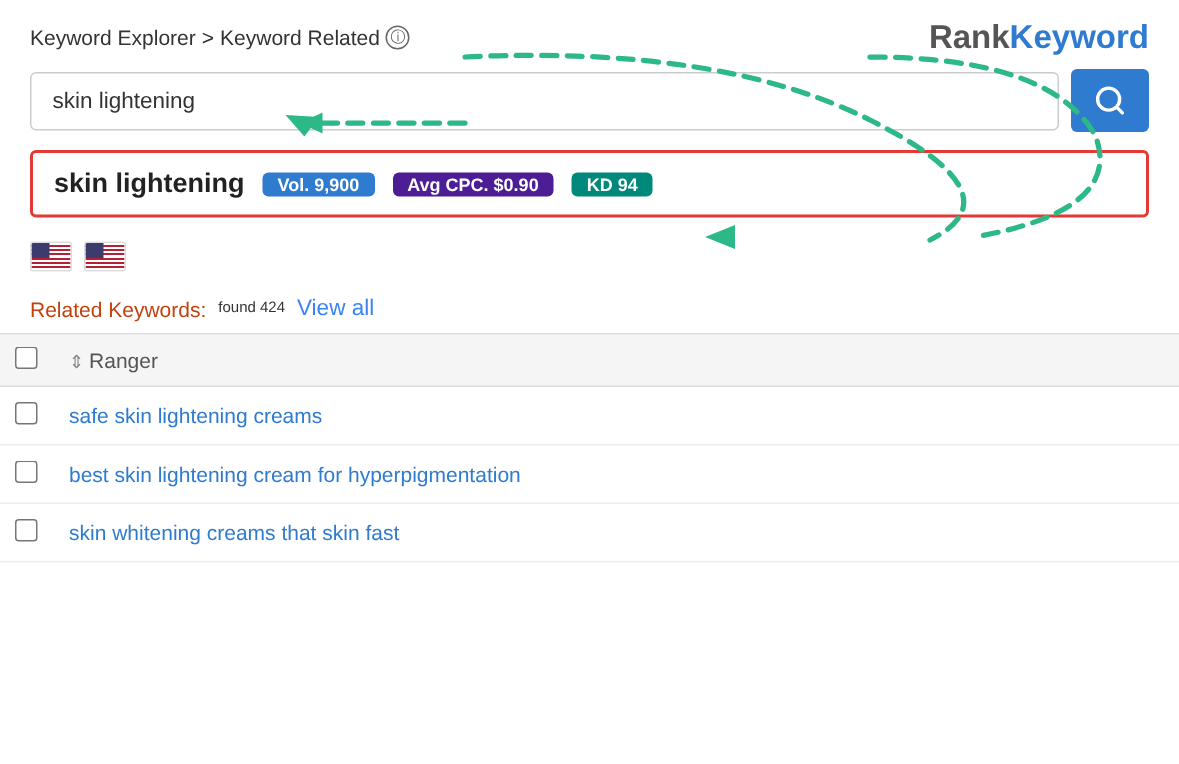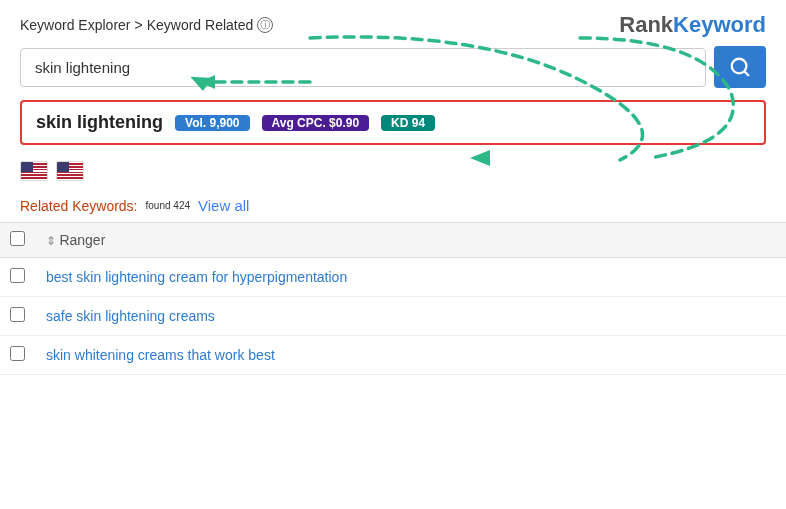--- a/index.html
+++ b/index.html
@@ -269,37 +269,37 @@
         <span>Ranger</span>
       </th>
     </tr>
   </thead>
   <tbody>
   <tr>
       <td class="col-checkbox">
         <input type="checkbox" class="cb" style="">
       </td>
       <td>
-        <a class="keyword-link">best skin lightening cream for hyperpigmentation</a>
+        <a class="keyword-link">safe skin lightening creams</a>
       </td>
     </tr>
       <tr>
       <td class="col-checkbox">
         <input type="checkbox" class="cb" style="">
       </td>
       <td>
-        <a class="keyword-link">safe skin lightening creams</a>
+        <a class="keyword-link">best skin lightening cream for hyperpigmentation</a>
       </td>
     </tr>
       <tr>
       <td class="col-checkbox">
         <input type="checkbox" class="cb" style="">
       </td>
       <td>
-        <a class="keyword-link">skin whitening creams that work best</a>
+        <a class="keyword-link">skin whitening creams that skin fast</a>
       </td>
     </tr>
     </tbody>
 </table>
 
 <svg class="arrow-overlay" viewBox="0 0 786 509" xmlns="http://www.w3.org/2000/svg">
 
   <path d="M 310 38 Q 480 30 580 80 Q 680 130 620 160" fill="none" stroke="#2db887" stroke-width="3.5" stroke-dasharray="10,7" stroke-linecap="round"></path>
 
   <polygon points="190,82 210,72 208,88" fill="#2db887" transform="rotate(30, 200, 80)"></polygon>

